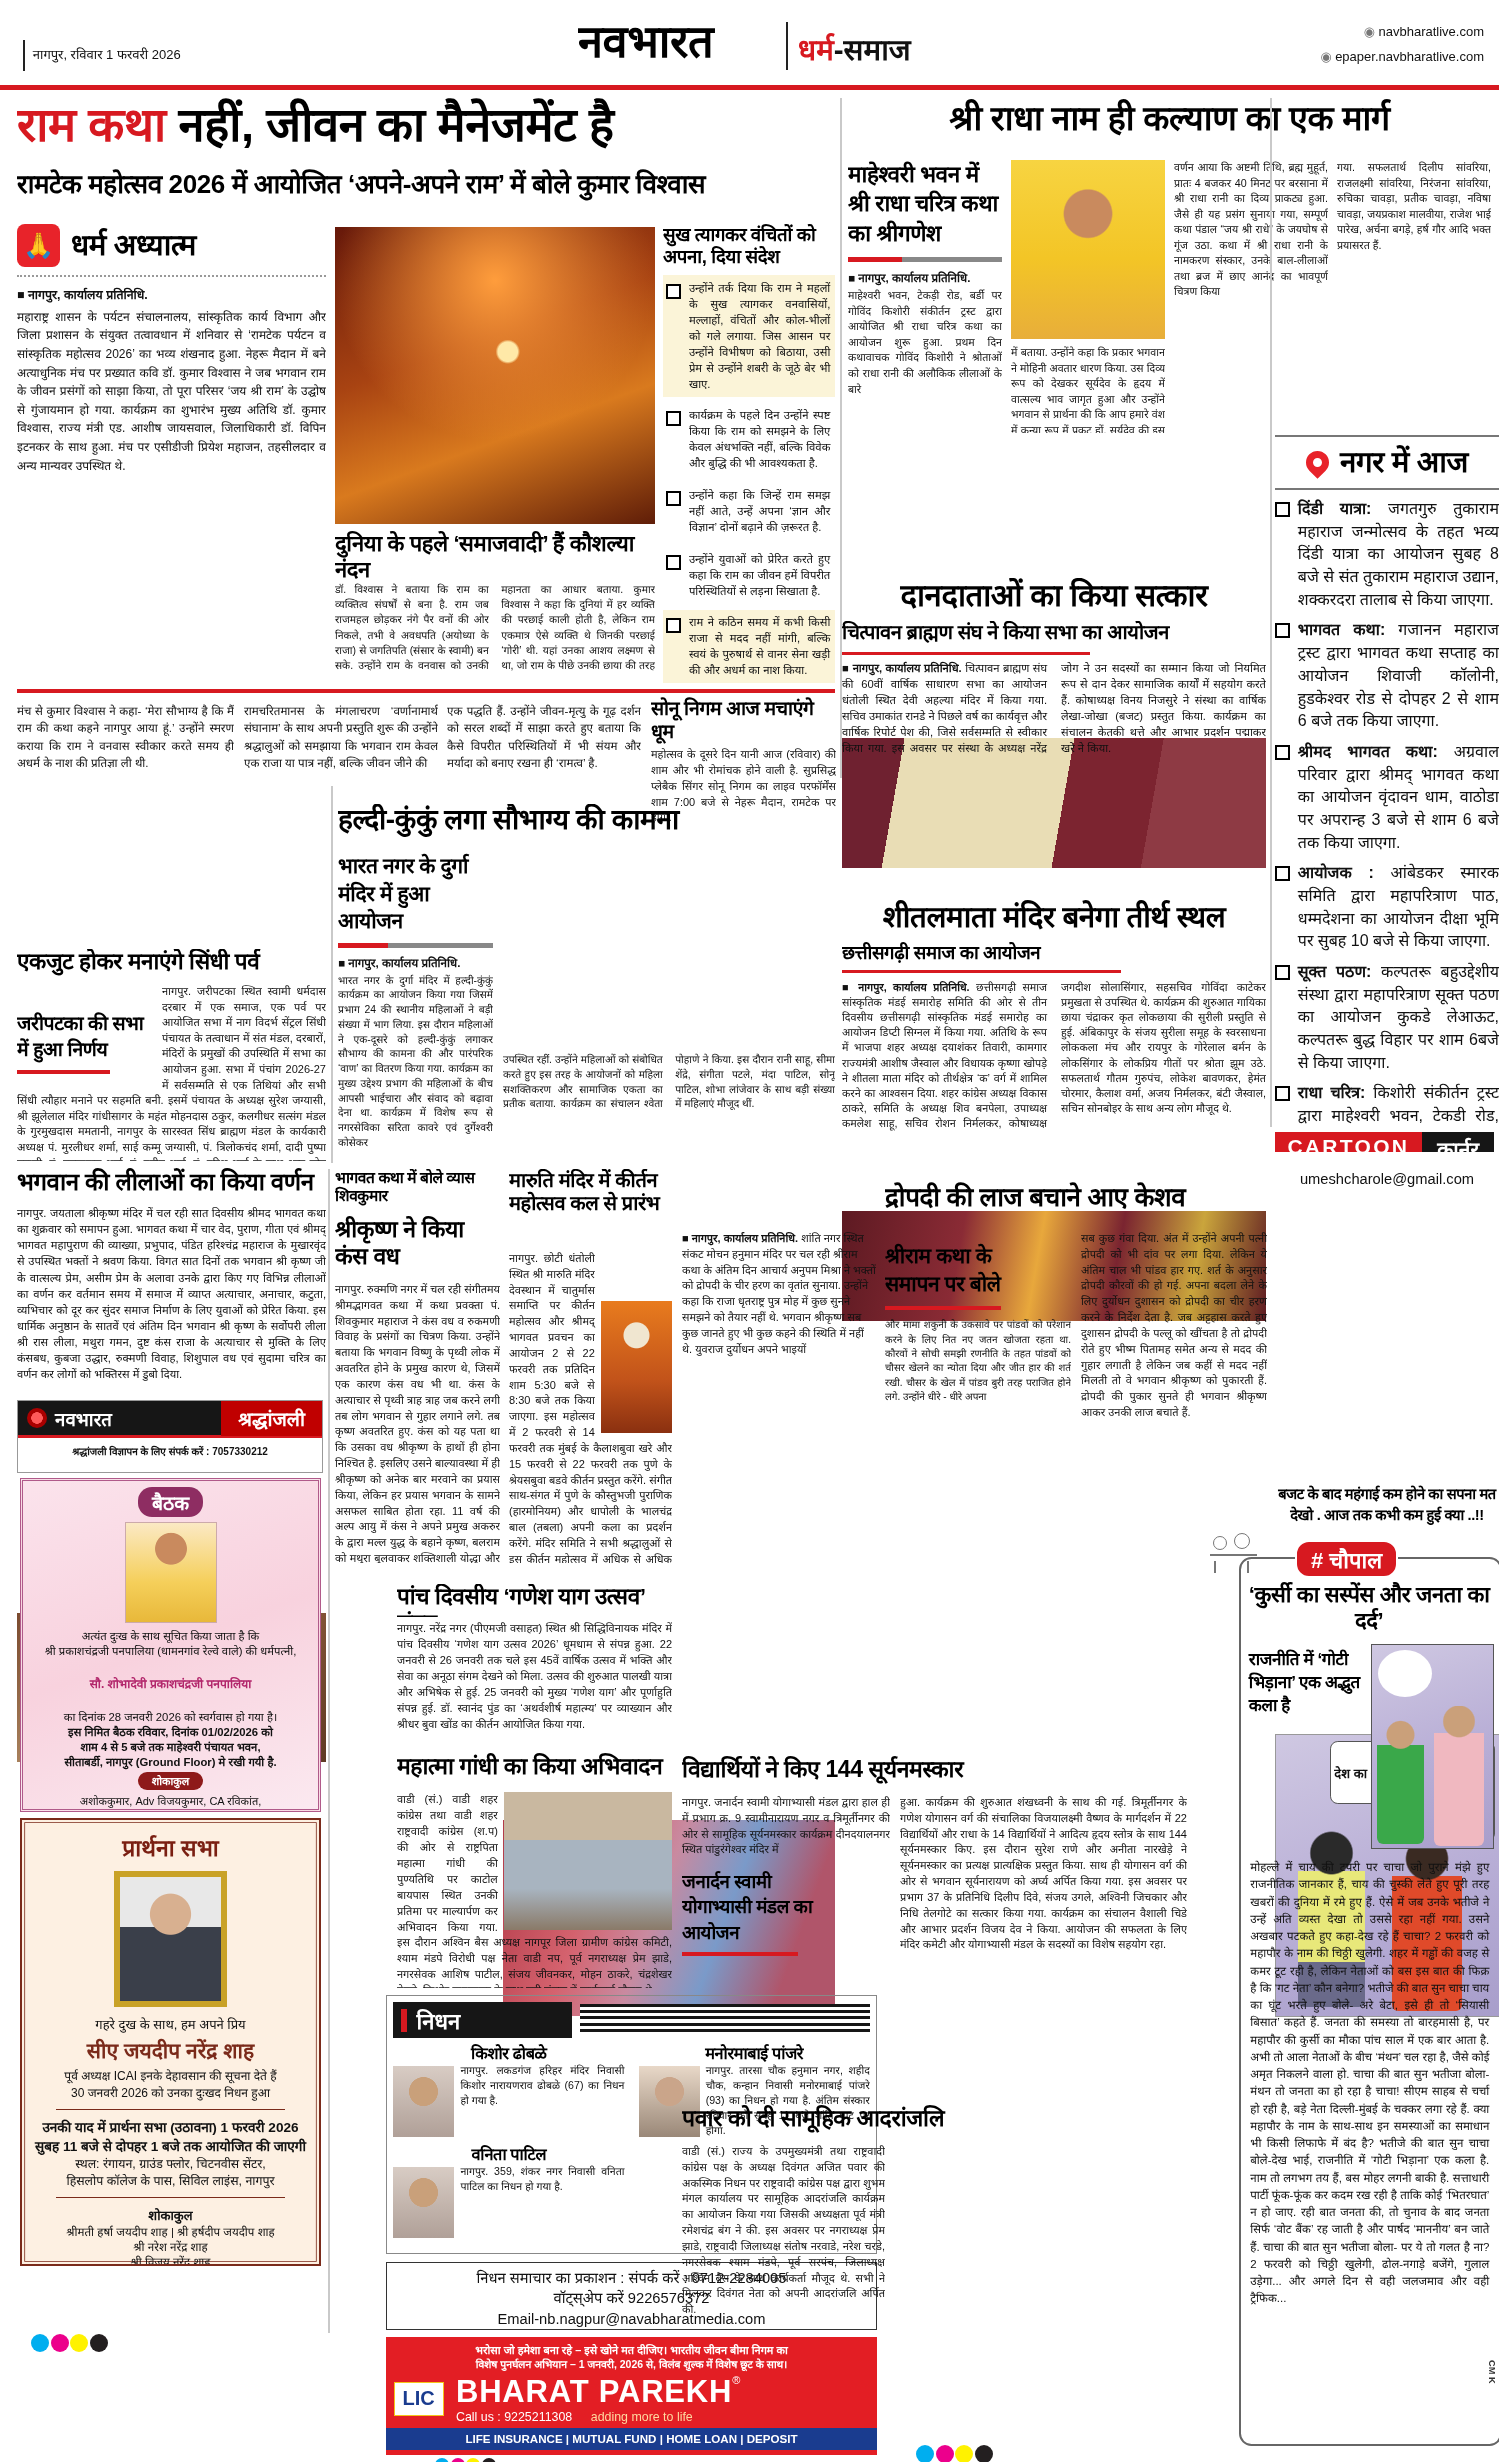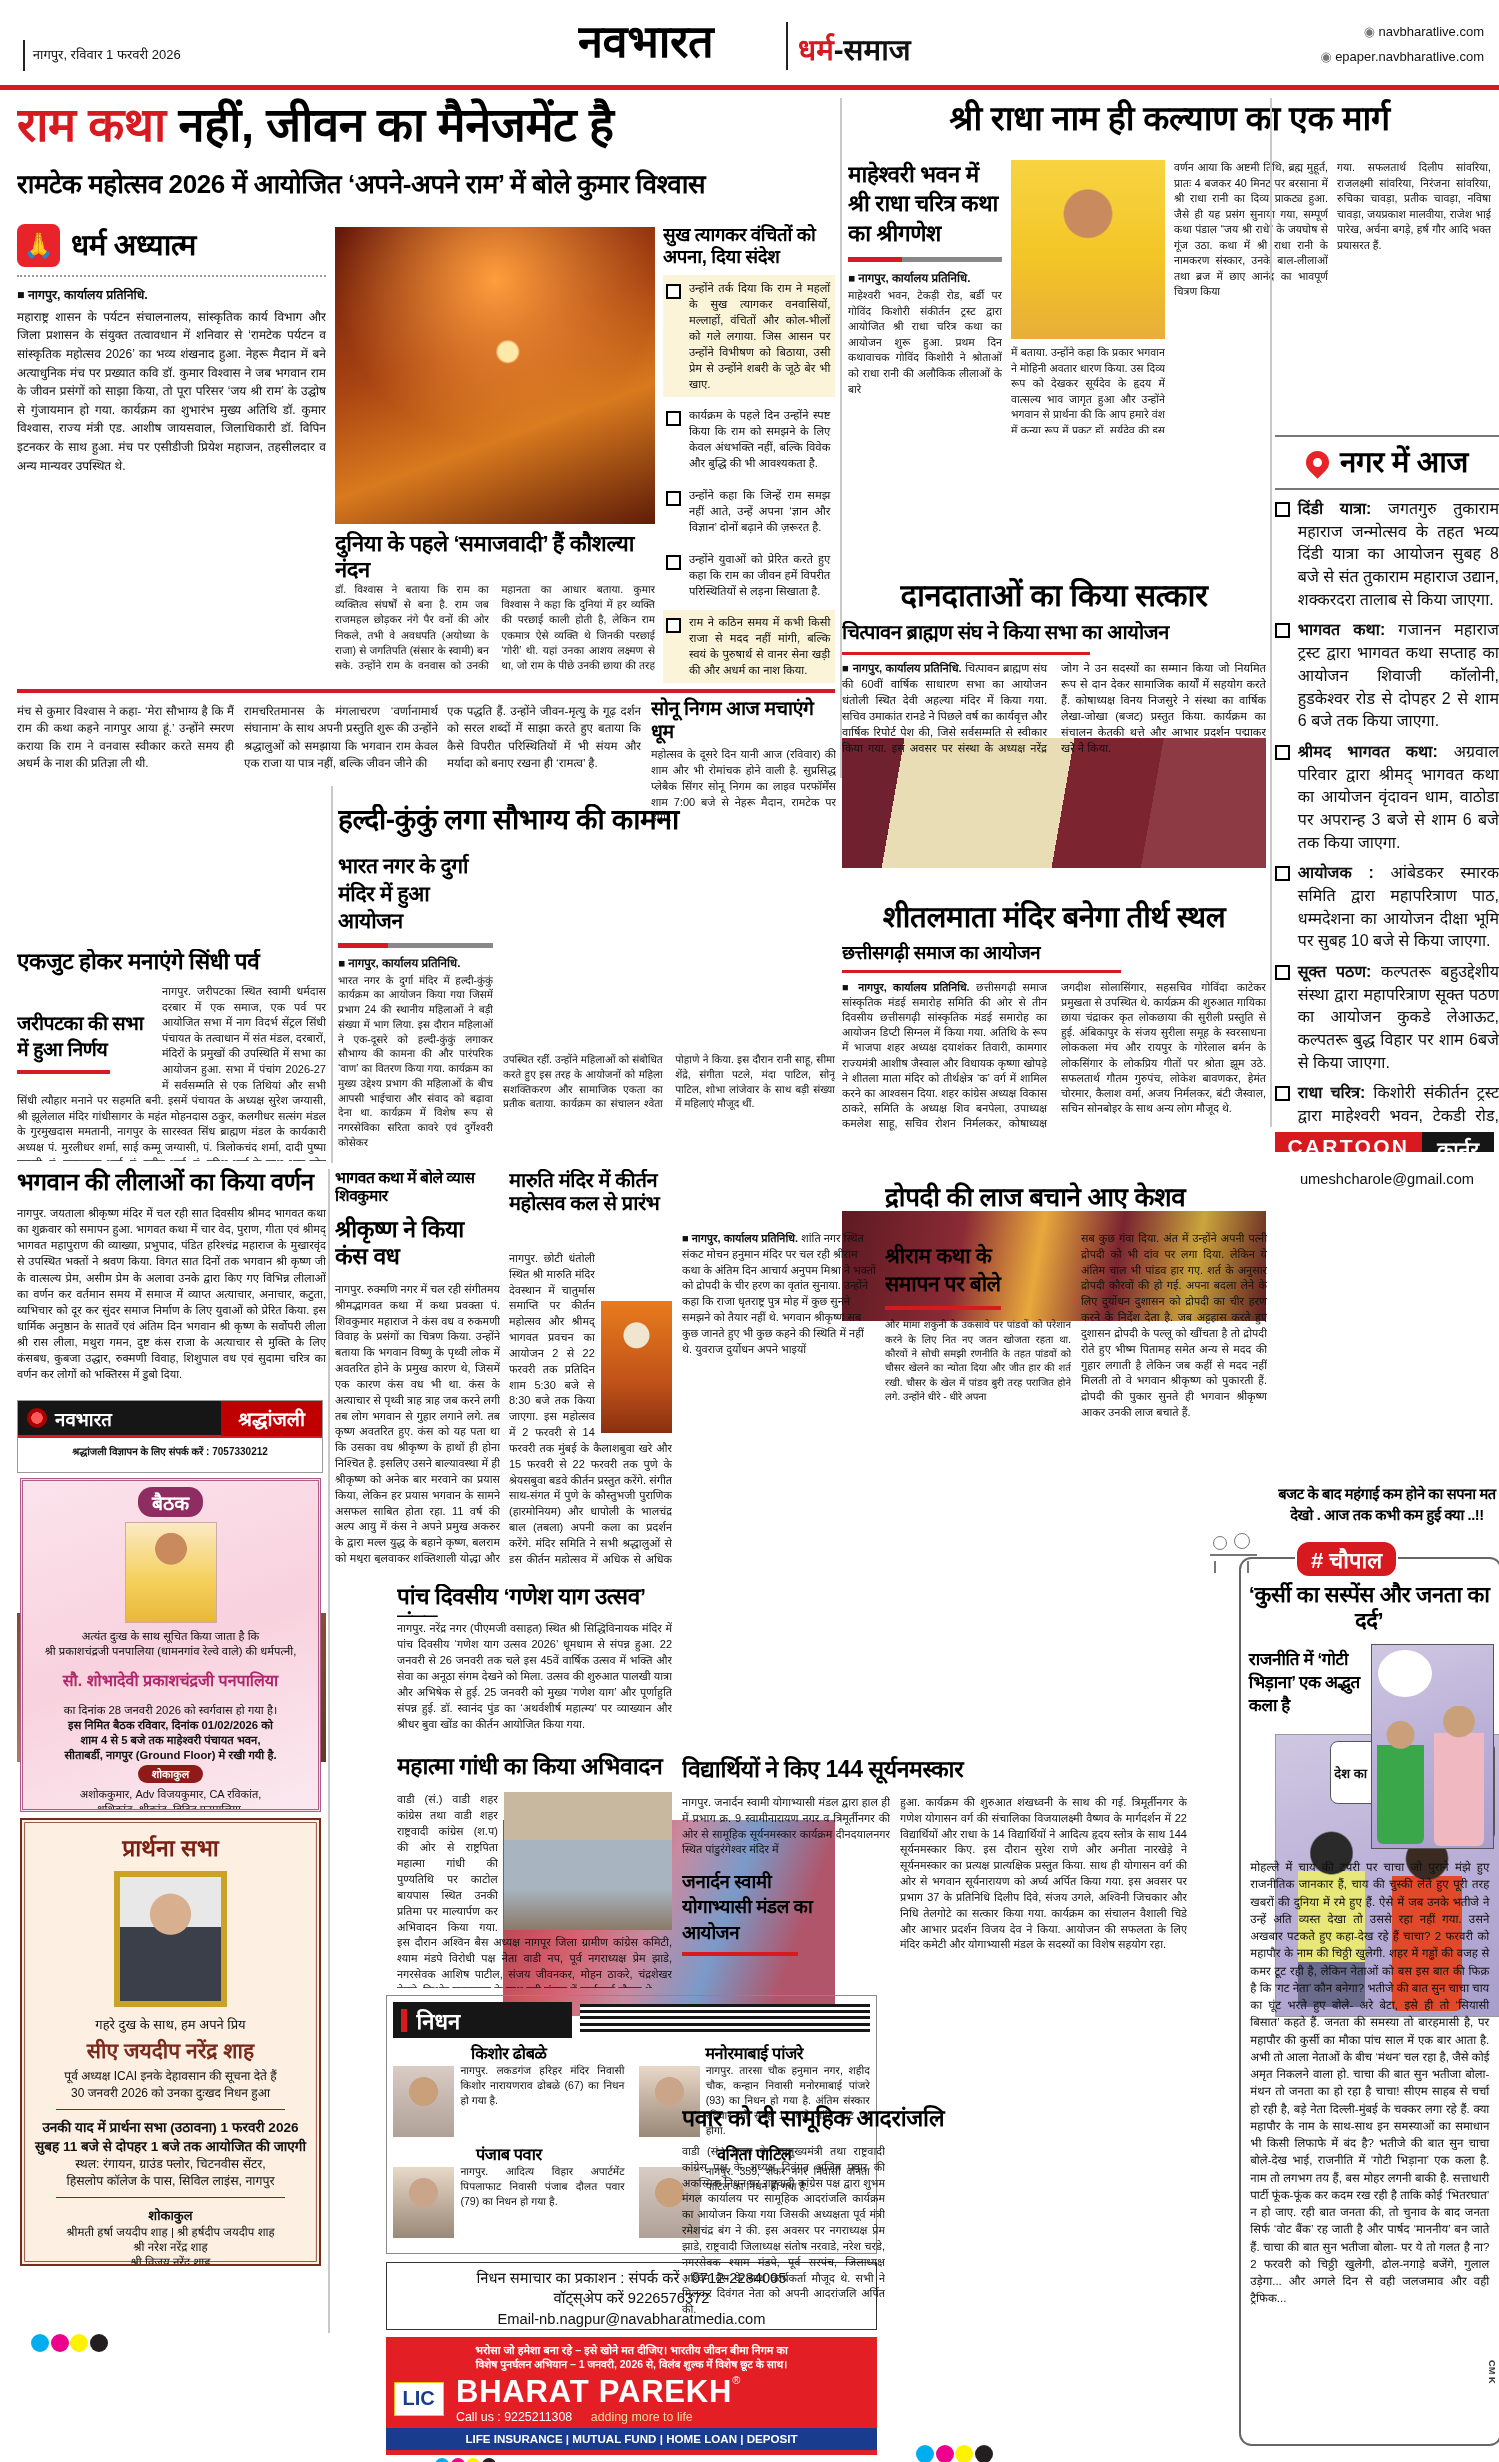--- a/index.html
+++ b/index.html
@@ -227,21 +227,21 @@
   </div>
   <div style="height:3.1px;background:#d71920"></div>
   <div class="c b" style="font-size:10px;margin-top:6.2px">श्रद्धांजली विज्ञापन के लिए संपर्क करें :  7057330212</div>
 </div>
 
 <div class="abs adbox-pink c" style="left:20px;top:1478px;width:301px;height:334px;padding:6.2px 11px;box-sizing:border-box">
   <div><span class="pill" style="background:#8e2d62;font-size:19.4px">बैठक</span></div>
   <div class="photo ph-woman" style="width:90px;height:99px;margin:4.7px auto;border:1.6px solid #caa"></div>
   <div style="font-size:11.3px">अत्यंत दुःख के साथ सूचित किया जाता है कि</div>
   <div style="font-size:11.3px">श्री प्रकाशचंद्रजी पनपालिया (धामनगांव रेल्वे वाले) की धर्मपत्नी,</div>
-  <div class="b" style="font-size:16px;color:#b2266b;margin:11px 0">सौ. शोभादेवी प्रकाशचंद्रजी पनपालिया</div>
+  <div class="b" style="font-size:12px;color:#b2266b;margin:17px 0">सौ. शोभादेवी प्रकाशचंद्रजी पनपालिया</div>
   <div style="font-size:11.3px">का दिनांक 28 जनवरी 2026 को स्वर्गवास हो गया है।</div>
   <div class="b" style="font-size:11.3px">इस निमित बैठक रविवार, दिनांक 01/02/2026 को</div>
   <div class="b" style="font-size:11.3px">शाम 4 से 5 बजे तक माहेश्वरी पंचायत भवन,</div>
   <div class="b" style="font-size:11.3px">सीताबर्डी, नागपुर (Ground Floor) मे रखी गयी है.</div>
   <div style="margin:3.1px 0"><span class="pill" style="background:#8e1a1a;font-size:11px">शोकाकुल</span></div>
   <div style="font-size:11px">अशोककुमार, Adv विजयकुमार, CA रविकांत,</div>
   <div style="font-size:11px">शशिकांत, श्रीकांत, विदित पनपालिया.</div>
   <div class="b" style="font-size:13px;margin-top:2.3px">DHOKA BOTHRA &amp; CO.</div>
 </div>
 
@@ -315,25 +315,20 @@
       <div class="hl c" style="font-size:16.3px">किशोर ढोबळे</div>
       <div class="photo ph-port" style="float:left;width:61px;height:71px;margin:3.1px 6.2px 1.6px 0"></div>
       <div class="j" style="font-size:10.6px;line-height:1.4">नागपुर. लकडगंज हरिहर मंदिर निवासी किशोर नारायणराव ढोबळे (67) का निधन हो गया है.</div>
     </div>
     <div>
       <div class="hl c" style="font-size:16.3px">मनोरमाबाई पांजरे</div>
       <div class="photo ph-port2" style="float:left;width:61px;height:71px;margin:3.1px 6.2px 1.6px 0"></div>
       <div class="j" style="font-size:10.6px;line-height:1.4">नागपुर. तारसा चौक हनुमान नगर, शहीद चौक, कन्हान निवासी मनोरमाबाई पांजरे (93) का निधन हो गया है. अंतिम संस्कार रविवार को सुबह 11 बजे शांति घाट पर होगा.</div>
     </div>
     <div>
-      <div class="hl c" style="font-size:16.3px">पंजाब पवार</div>
-      <div class="photo ph-port2" style="float:left;width:61px;height:71px;margin:3.1px 6.2px 1.6px 0"></div>
-      <div class="j" style="font-size:10.6px;line-height:1.4">नागपुर. आदित्य विहार अपार्टमेंट पिपलाफाट निवासी पंजाब दौलत पवार (79) का निधन हो गया है.</div>
-    </div>
-    <div>
       <div class="hl c" style="font-size:16.3px">वनिता पाटिल</div>
       <div class="photo ph-port" style="float:left;width:61px;height:71px;margin:3.1px 6.2px 1.6px 0"></div>
       <div class="j" style="font-size:10.6px;line-height:1.4">नागपुर. 359, शंकर नगर निवासी वनिता पाटिल का निधन हो गया है.</div>
     </div>
   </div>
 </div>
 <div class="abs c" style="left:386px;top:2262px;width:491px;height:68px;border:1.6px solid #333;padding-top:4.7px;box-sizing:border-box;font-size:14.7px;line-height:1.4">
   <div>निधन समाचार का प्रकाशन : संपर्क करें : 0712-2284005</div>
   <div>वॉट्स्अेप करें 9226576372</div>
   <div>Email-nb.nagpur@navabharatmedia.com</div>

